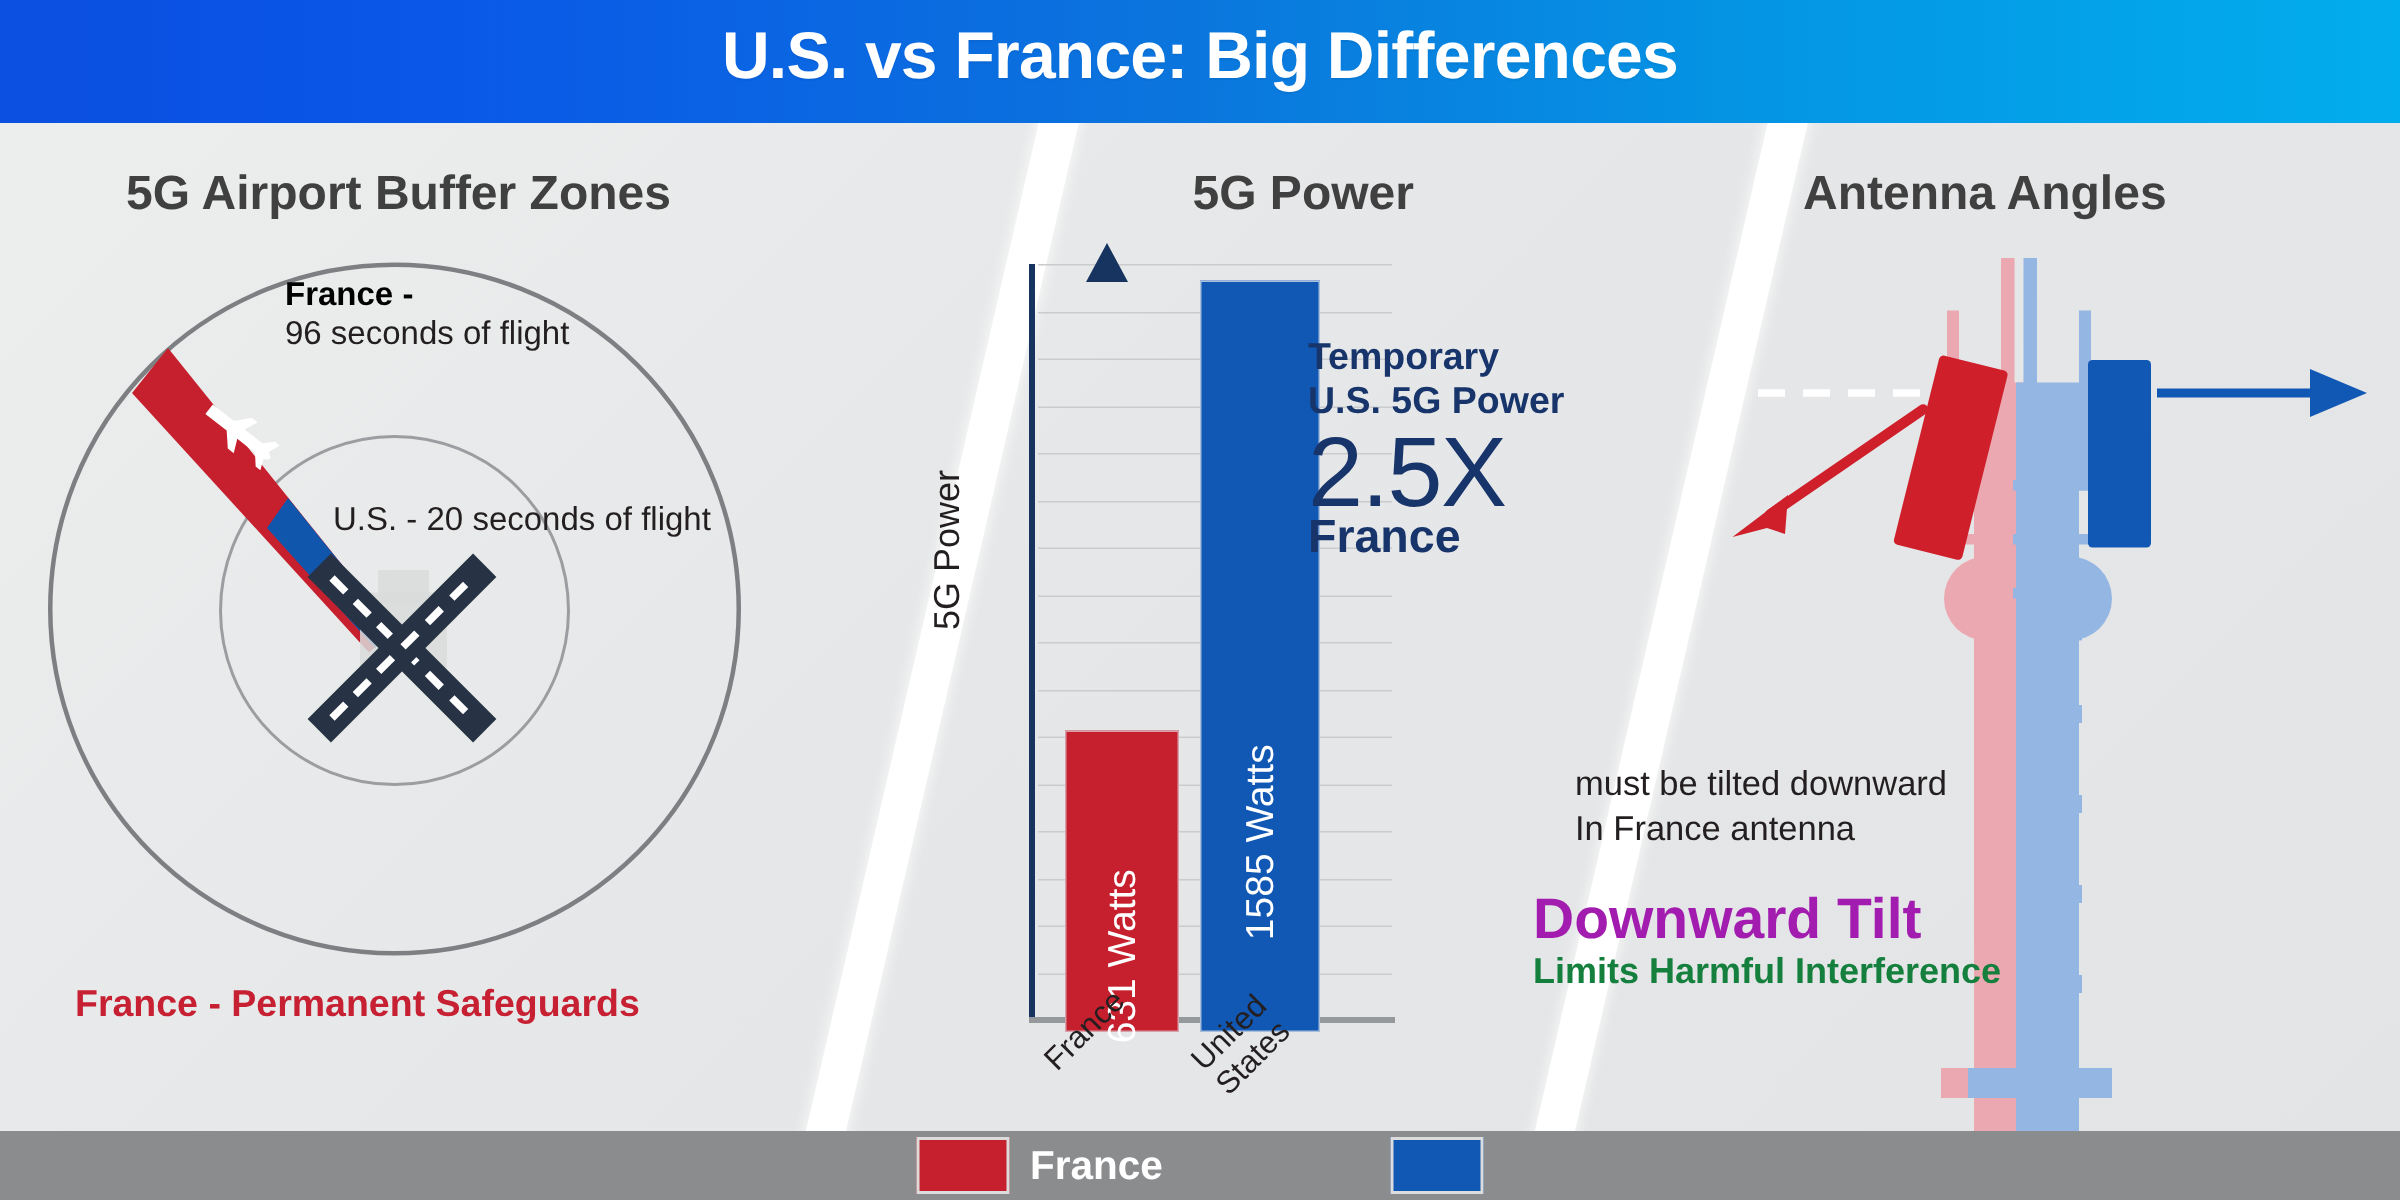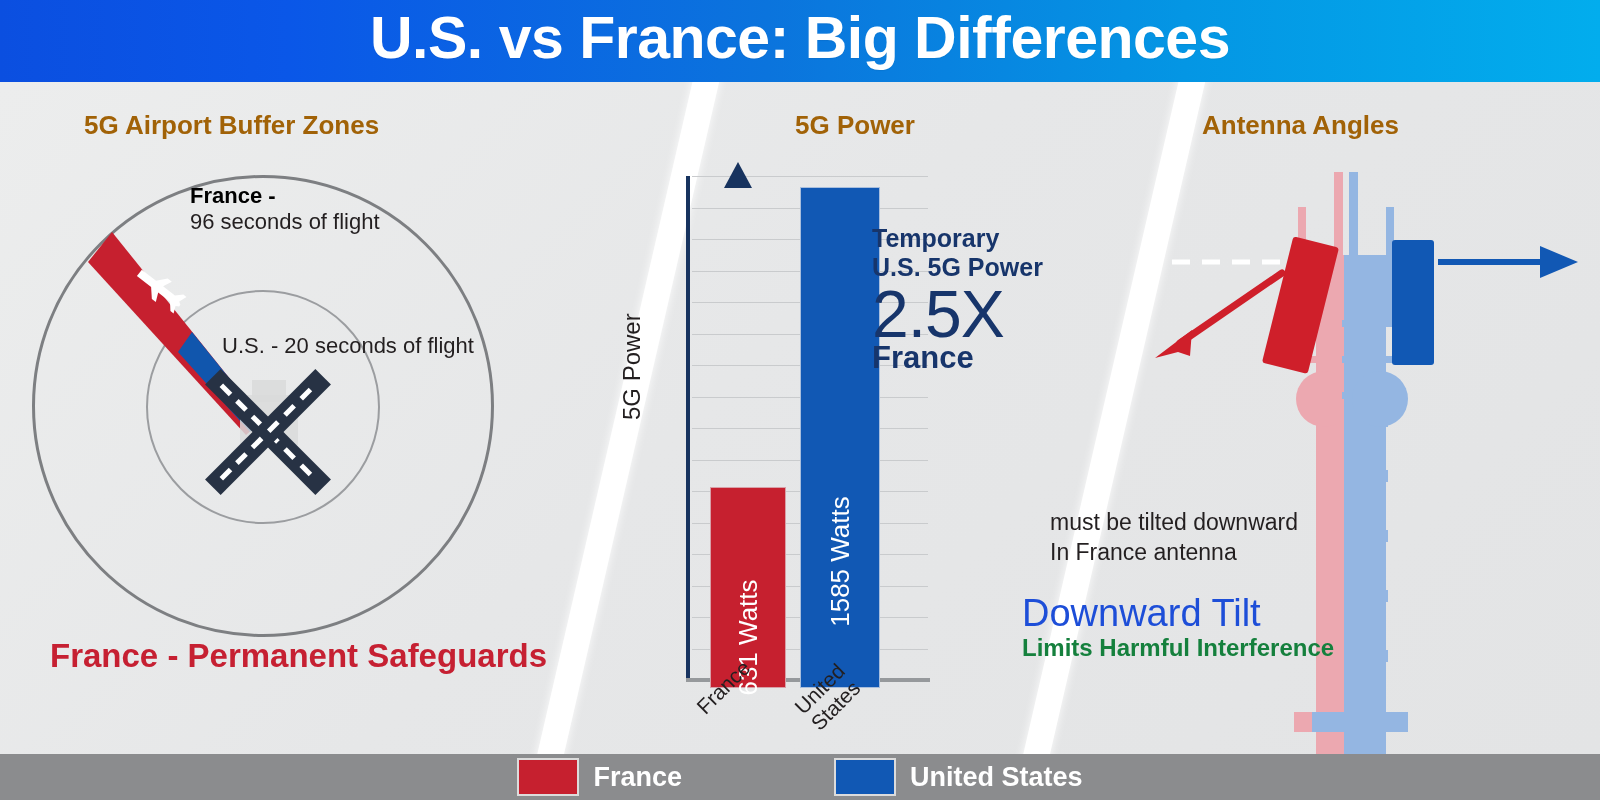--- a/index.html
+++ b/index.html
@@ -11,21 +11,21 @@
   }
   #stage{position:absolute;left:0;top:0;width:1600px;height:800px;overflow:hidden;}
 
   
   .header{
     position:absolute;left:0;top:0;width:1600px;height:82px;
     background:linear-gradient(90deg,#0b4fe0 0%,#0a57e8 18%,#0b74dd 48%,#0496e4 74%,#02aded 100%);
     display:flex;align-items:center;justify-content:center;
   }
   .header-title{
-    color:#ffffff;font-size:59px;font-weight:bold;letter-spacing:-0.5px;
+    color:#ffffff;font-size:44px;font-weight:bold;letter-spacing:-0.5px;
     font-family:"Liberation Sans", sans-serif;
     transform:translateY(-3px);
     text-shadow:0 1px 1px rgba(0,0,0,.06);
   }
 
   
   .board{
     position:absolute;left:0;top:82px;width:1600px;height:672px;
     background:linear-gradient(135deg,#eceded 0%,#e6e7e8 45%,#e3e4e5 100%);
     overflow:hidden;
@@ -44,39 +44,39 @@
   }
   .legend-item{display:flex;align-items:center;gap:14px;}
   .swatch{width:58px;height:34px;border:2px solid #dcdcdc;}
   .swatch.red{background:#c6202f;}
   .swatch.blue{background:#1158b4;}
   .legend-label{color:#ffffff;font-size:27px;font-weight:bold;}
   .legend-gap{width:100px;}
 
   
   .panel-title{
-    position:absolute;color:#a16207;font-weight:bold;font-size:26px;white-space:nowrap;text-align:right;
+    position:absolute;color:#404040;font-weight:bold;font-size:32px;white-space:nowrap;text-align:right;
   }
   #t-left{left:84px;top:110px;}
   #t-mid{left:795px;top:110px;}
   #t-right{left:1202px;top:110px;}
 
   
   .circle{position:absolute;border-radius:50%;border:3px solid #7d7f82;box-sizing:border-box;}
   #circle-outer{left:32px;top:175px;width:462px;height:462px;}
   #circle-inner{left:146px;top:290px;width:234px;height:234px;border-width:2px;border-color:#9b9da0;}
 
   .radar-label{position:absolute;color:#231f20;font-size:22px;line-height:1.18;white-space:nowrap;}
   .radar-label b{color:#000;font-weight:bold;}
   #lbl-france{left:190px;top:183px;}
   #lbl-us{left:222px;top:333px;}
 
   .note{position:absolute;white-space:nowrap;}
   #note-us{left:50px;top:585px;color:#11366e;font-size:27px;font-weight:bold;line-height:1.16;}
-  #note-fr{left:50px;top:637px;color:#c62032;font-size:33px;font-weight:bold;}
+  #note-fr{left:50px;top:655px;color:#c62032;font-size:25px;font-weight:bold;}
 
   
   .chart{position:absolute;left:636px;top:168px;width:300px;height:520px;}
   .grid-area{position:absolute;left:56px;top:8px;width:236px;height:504px;}
   .gridline{position:absolute;left:0;width:236px;height:1px;background:#c9cbcd;}
   .y-axis{
     position:absolute;left:50px;top:8px;width:4px;height:504px;background:#17335f;
   }
   .y-arrow{
     position:absolute;left:38px;top:-14px;width:0;height:0;
@@ -105,21 +105,21 @@
   #xt-france{left:692px;top:702px;}
   #xt-us{left:790px;top:702px;}
 
   .callout{position:absolute;left:872px;top:224px;color:#17356b;white-space:nowrap;}
   .callout .c-sm{font-size:25px;font-weight:bold;line-height:1.15;}
   .callout .c-big{font-size:66px;font-weight:normal;line-height:0.92;letter-spacing:-1px;margin-top:2px;}
   .callout .c-hi{font-size:31px;font-weight:bold;line-height:1.05;margin-top:-2px;}
 
   .ant-text{position:absolute;white-space:nowrap;}
   #at-sm{left:1050px;top:508px;color:#231f20;font-size:23px;line-height:1.3;text-align:left;}
-  #at-big{left:1022px;top:592px;color:#1d4ed8;font-size:38px;font-weight:normal;}
+  #at-big{left:1022px;top:592px;color:#a21caf;font-size:38px;font-weight:bold;}
   #at-sub{left:1022px;top:634px;color:#15803d;font-size:24px;font-weight:bold;}
 
   svg.overlay{position:absolute;left:0;top:0;pointer-events:none;}
 </style>
 </head>
 <body>
 
 <div id="stage">
 
   <div class="header">
@@ -304,17 +304,16 @@
   <div class="ant-text" id="at-sub">Limits Harmful Interference</div>
 
   <div class="footer">
     <div class="legend-item">
       <div class="swatch red"></div>
       <div class="legend-label">France</div>
     </div>
     <div class="legend-gap"></div>
     <div class="legend-item">
       <div class="swatch blue"></div>
-      <div class="legend-label">United States</div>
     </div>
   </div>
 
 </div>
 
 </body></html>

